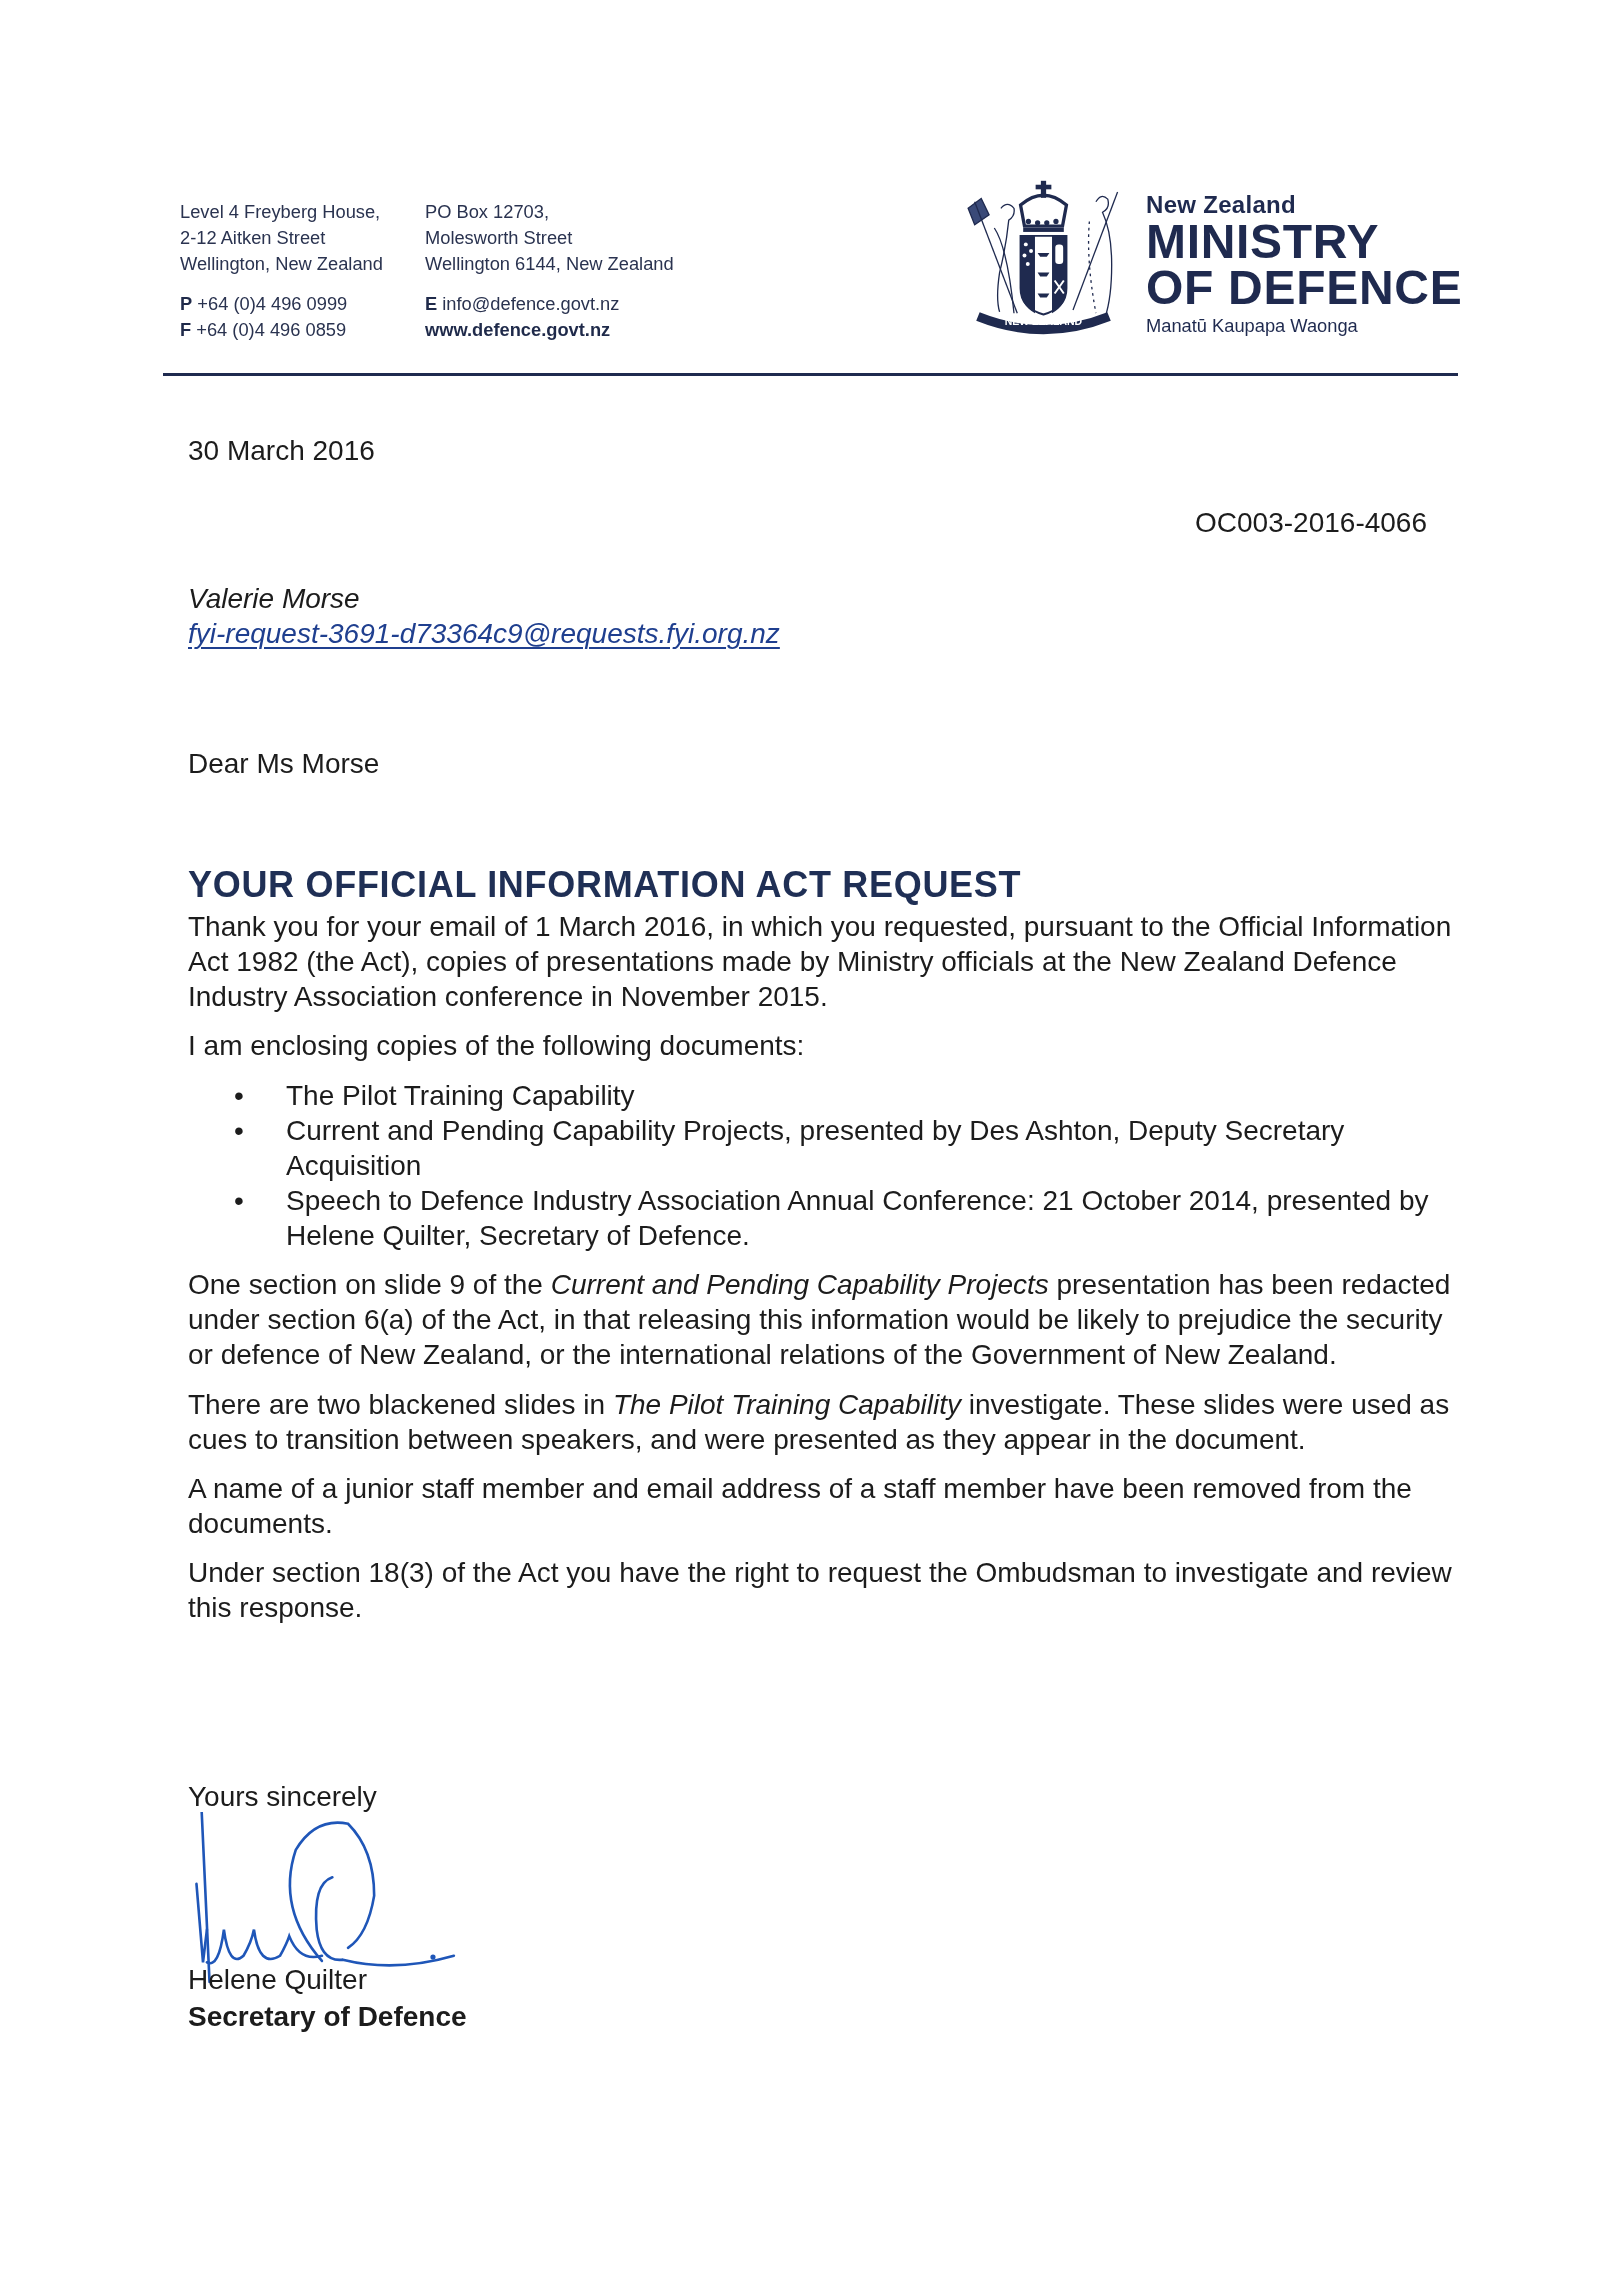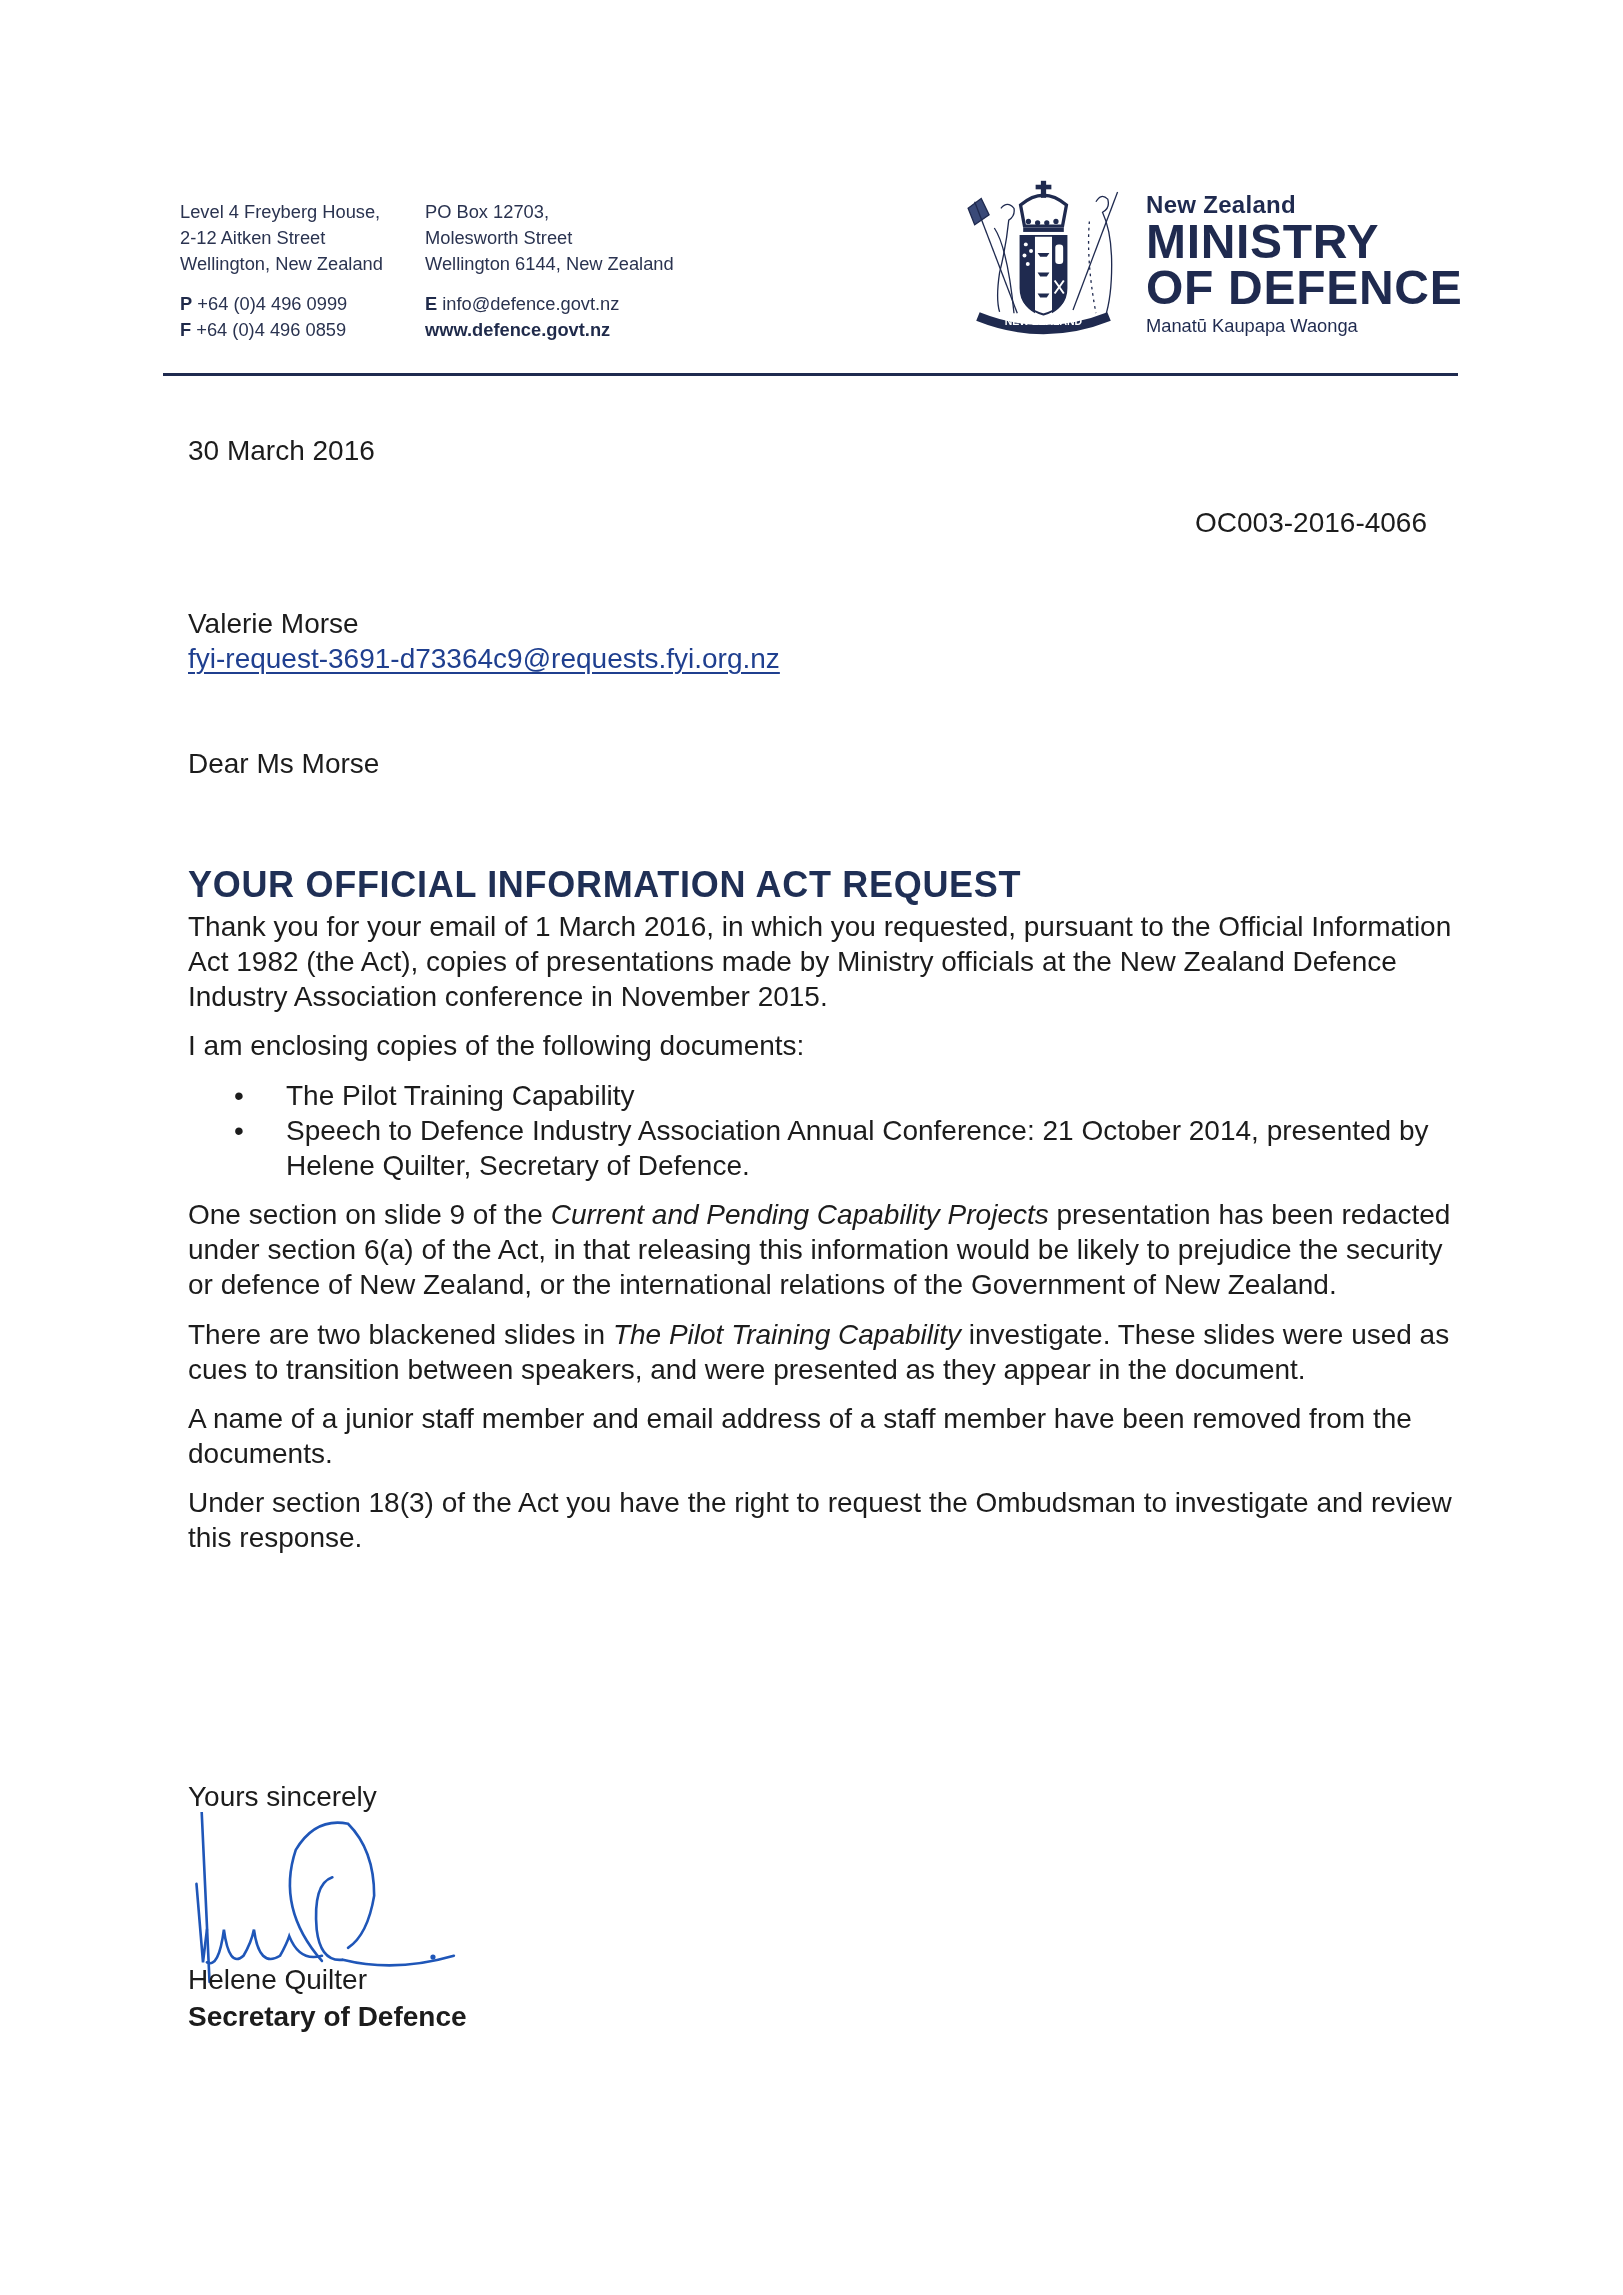--- a/index.html
+++ b/index.html
@@ -19,21 +19,21 @@
     .brand-nz { font-size: 24px; font-weight: bold; line-height: 27.5px; letter-spacing: 0.3px; }
     .brand-min { font-size: 48px; font-weight: bold; line-height: 46px; letter-spacing: 0.7px; }
     .brand-sub { font-size: 18.3px; line-height: 26px; margin-top: 2.6px; }
 
     .rule { left: 163px; top: 373px; width: 1295px; height: 2.6px; background: #1f2a4f; }
 
     
     .txt { font-size: 28px; line-height: 35px; color: #1c1c1c; }
     .date { left: 188px; top: 433px; }
     .ref { right: 196px; top: 505px; text-align: right; }
-    .recip { left: 188px; top: 606px; }
+    .recip { left: 188px; top: 581px; font-style: italic; }
     .email { color: #1f3f8f; text-decoration: underline; text-decoration-thickness: 2px; text-underline-offset: 3.9px; }
     .salute { left: 188px; top: 746px; }
     .heading { left: 188px; top: 864px; font-size: 36px; font-weight: bold; color: #1f2f55; letter-spacing: 0.7px; }
 
     .body { left: 188px; top: 909px; width: 1275px; }
     .body p { margin: 0 0 14.4px 0; }
     .body ul { margin: 0 0 14.4px 0; padding: 0 0 0 98px; list-style: none; }
     .body li { position: relative; }
     .body li::before { content: "\2022"; position: absolute; left: -52px; top: 0; }
     .body i { font-style: italic; }
@@ -130,20 +130,21 @@
 
 <div class="abs txt salute">Dear Ms Morse</div>
 
 <div class="abs heading">YOUR OFFICIAL INFORMATION ACT REQUEST</div>
 
 <div class="abs txt body">
   <p>Thank you for your email of 1 March 2016, in which you requested, pursuant to the Official Information Act 1982 (the Act), copies of presentations made by Ministry officials at the New Zealand Defence Industry Association conference in November 2015.</p>
   <p>I am enclosing copies of the following documents:</p>
   <ul>
     <li>The Pilot Training Capability</li>
+    <li>Current and Pending Capability Projects, presented by Des Ashton, Deputy Secretary Acquisition</li>
     <li>Speech to Defence Industry Association Annual Conference: 21 October 2014, presented by Helene Quilter, Secretary of Defence.</li>
   </ul>
   <p><span>One section on slide 9 of the </span><i>Current and Pending Capability Projects</i><span> presentation has been redacted under section 6(a) of the Act, in that releasing this information would be likely to prejudice the security or defence of New Zealand, or the international relations of the Government of New Zealand.</span></p>
   <p><span>There are two blackened slides in </span><i>The Pilot Training Capability</i><span> investigate. These slides were used as cues to transition between speakers, and were presented as they appear in the document.</span></p>
   <p>A name of a junior staff member and email address of a staff member have been removed from the documents.</p>
   <p>Under section 18(3) of the Act you have the right to request the Ombudsman to investigate and review this response.</p>
 </div>
 
 <div class="abs txt closing">Yours sincerely</div>
 

